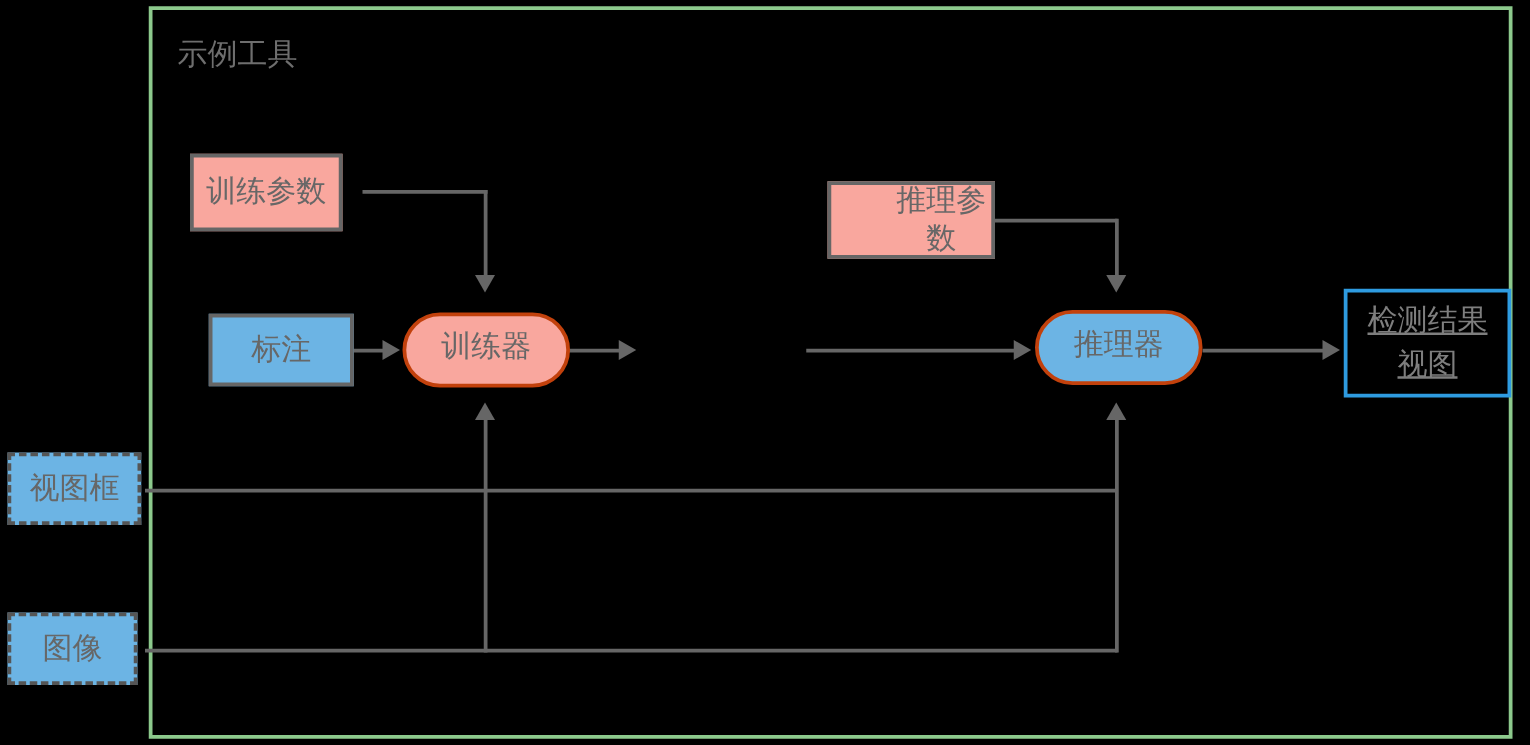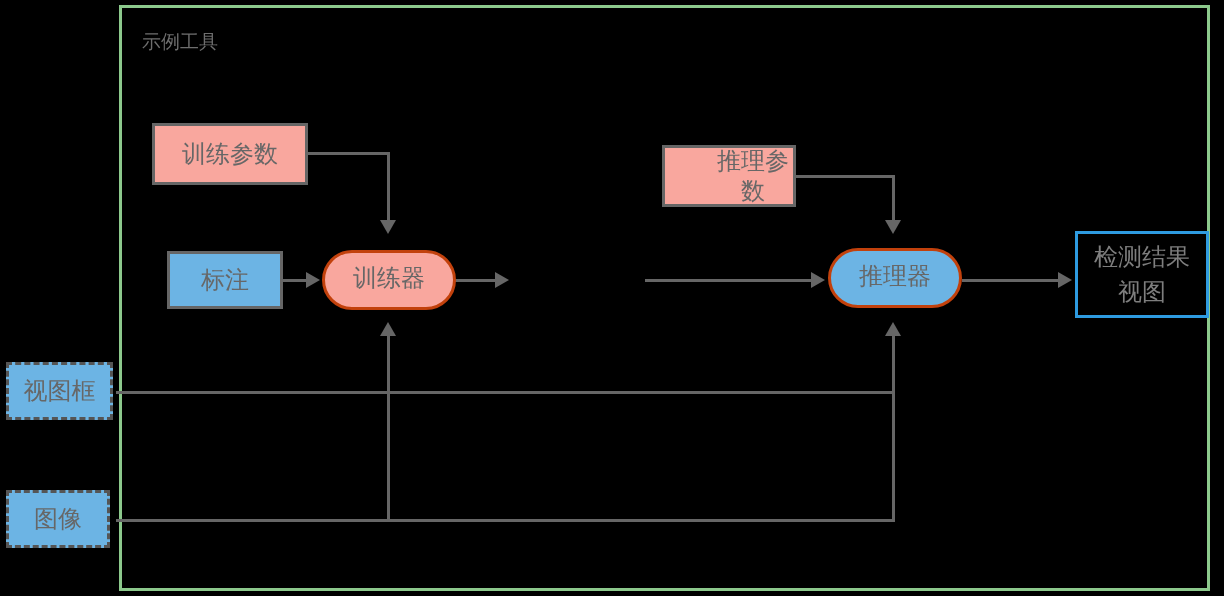--- a/index.html
+++ b/index.html
@@ -21,21 +21,21 @@
   
   .group-container {
     position: absolute;
     box-sizing: border-box;
     border: 3px solid #8CC98C;
     background: transparent;
   }
   .group-title {
     position: absolute;
     color: #6E6E6E;
-    font-size: 19px;
+    font-size: 24px;
     line-height: 1;
     white-space: nowrap;
   }
 
   
   .node {
     position: absolute;
     box-sizing: border-box;
     display: flex;
     align-items: center;
@@ -59,20 +59,21 @@
     border: 3px dashed #555555;
     background: #6CB4E4;
   }
   .node.outline-blue {
     border: 3px solid #2E9BE0;
     background: transparent;
     color: #7E7E7E;
     flex-direction: column;
     justify-content: space-around;
     padding: 6px 0;
+    text-decoration: underline;
   }
   .node .line2 { display: block; }
 
   
   .edge {
     position: absolute;
     background: #666666;
   }
   .edge.h { height: 3px; }
   .edge.v { width: 3px; }
@@ -131,21 +132,21 @@
   <div class="edge h" style="left:116px; top:391px; width:778px;"></div>
 
   <div class="edge h" style="left:116px; top:519px; width:778px;"></div>
 
   <div class="edge v" style="left:387px; top:336px; height:186px;"></div>
   <div class="arrow up" style="left:380px; top:322px;"></div>
 
   <div class="edge v" style="left:892px; top:336px; height:186px;"></div>
   <div class="arrow up" style="left:885px; top:322px;"></div>
 
-  <div class="node rect fill-pink" style="left:152px; top:123px; width:156px; height:62px;">
+  <div class="node rect fill-pink" style="left:152px; top:123px; width:122px; height:62px;">
     <span>训练参数</span>
   </div>
 
   <div class="node rect fill-blue" style="left:167px; top:251px; width:116px; height:58px;">
     <span>标注</span>
   </div>
 
   <div class="node stadium fill-pink" style="left:322px; top:250px; width:134px; height:60px;">
     <span>训练器</span>
   </div>

